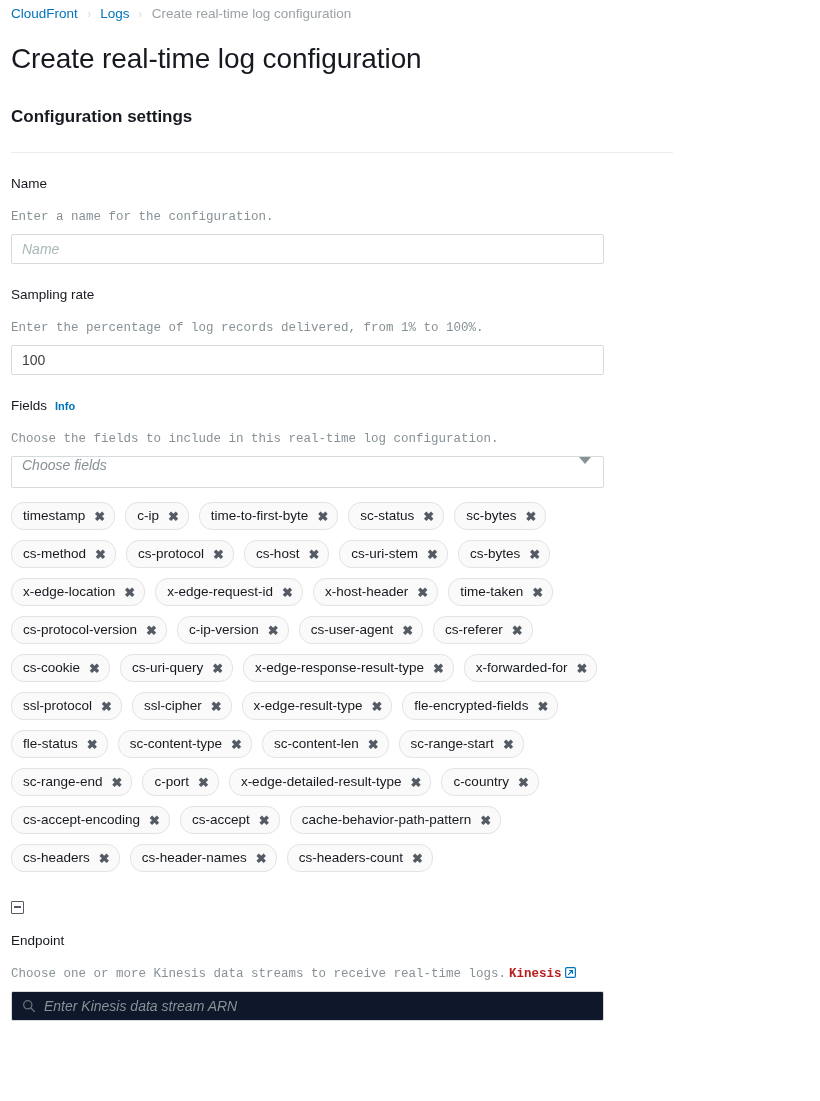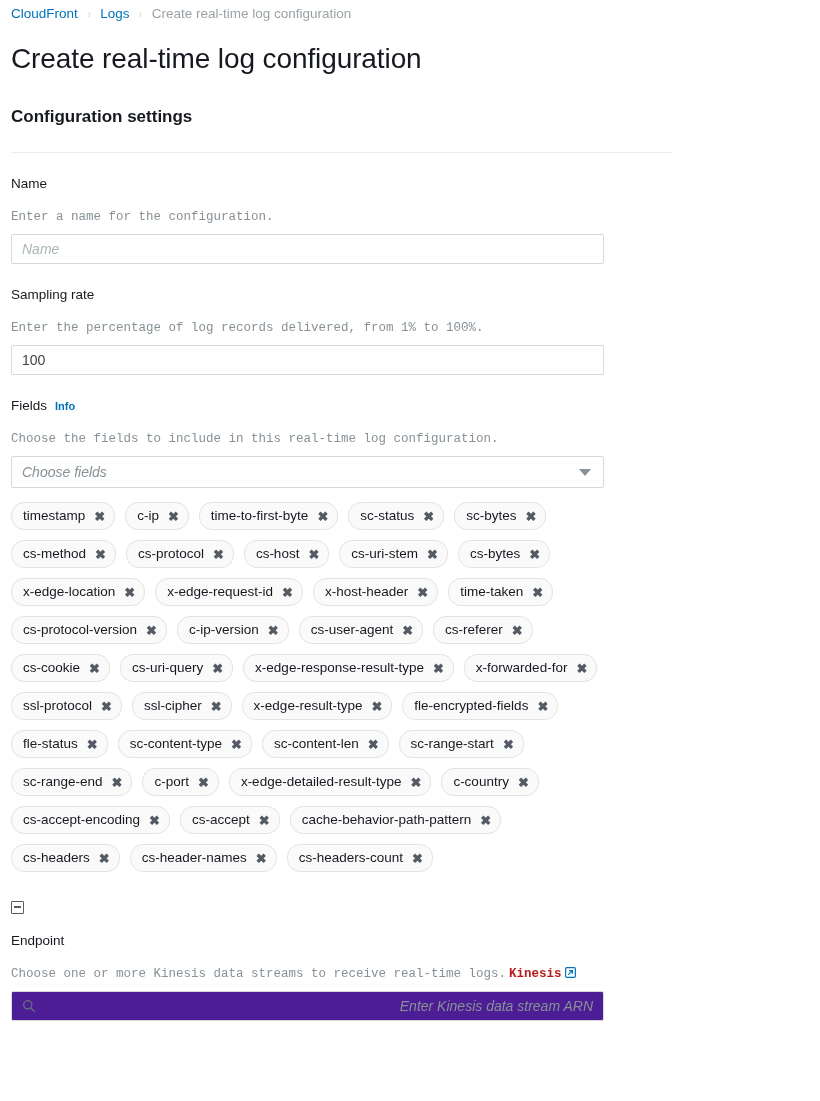--- a/index.html
+++ b/index.html
@@ -61,40 +61,40 @@
     display: flex; align-items: center;
   }
   .text-input.placeholder { color: #aab7b8; font-style: italic; }
   .text-input .val { color: #404040; font-style: normal; }
 
   .select-input {
     margin-top: 8px;
     width: 593px; height: 32px;
     border: 1px solid #d5dbdb; border-radius: 2px;
     background: #fff;
-    display: flex; align-items: center; justify-content: space-between;
+    display: flex; justify-content: space-between;
     padding: 0 10px;
     font-size: 14px; color: #879196; font-style: italic;
   }
   .caret {
     width: 0; height: 0;
     border-left: 6px solid transparent;
     border-right: 6px solid transparent;
     border-top: 7px solid #879196;
     margin-right: 2px;
   }
 
   .search-input {
     margin-top: 8px;
     width: 593px; height: 30px;
     border: 1px solid #d5dbdb; border-radius: 2px;
-    background: #4c1d95;
+    background: #0f172a;
     display: flex; align-items: center; gap: 8px;
     padding: 0 10px;
-    font-size: 14px; color: #879196; font-style: italic; justify-content: space-between;
+    font-size: 14px; color: #879196; font-style: italic;
   }
   .search-ico { flex: 0 0 auto; display: block; }
 
   
   .chips {
     display: flex; flex-wrap: wrap;
     width: 600px;
     margin-top: 14px;
     gap: 10px 10px;
   }

